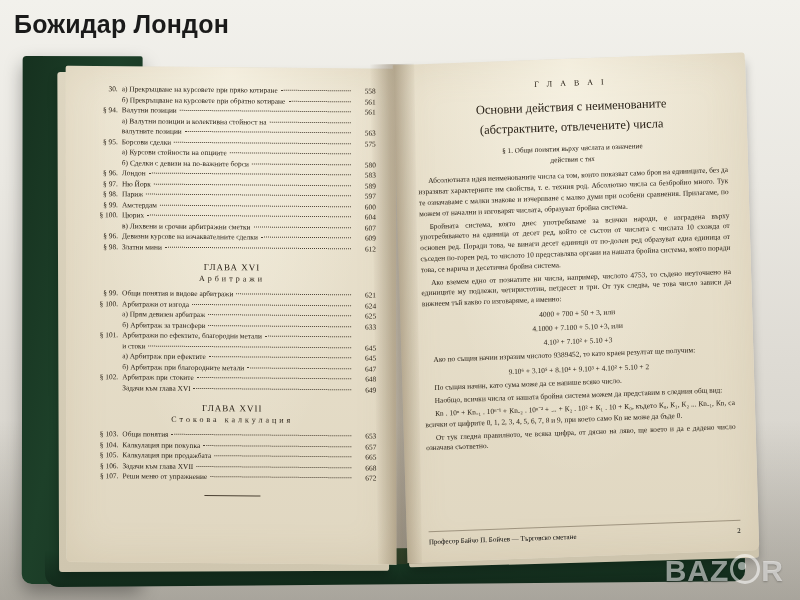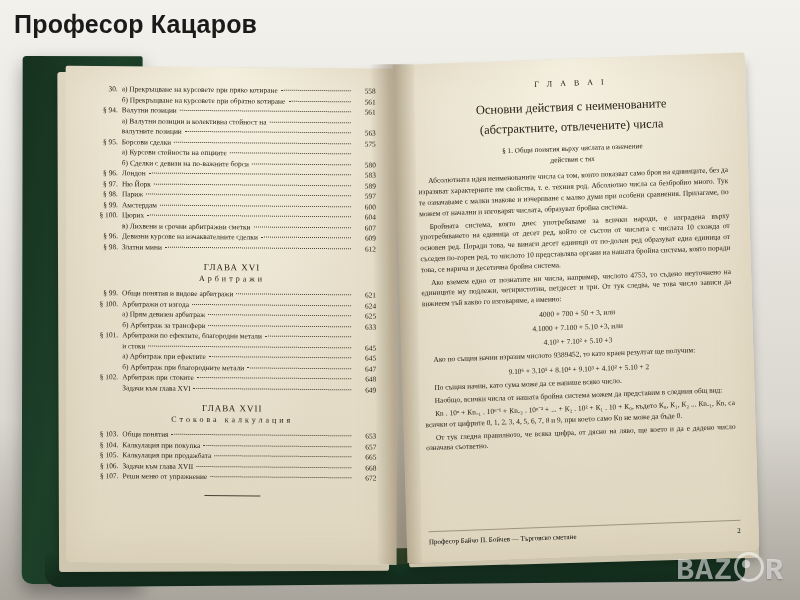--- a/index.html
+++ b/index.html
@@ -27,21 +27,21 @@
     font-size: 25px;
     font-weight: 700;
     color: #1a1a1a;
     letter-spacing: 0.2px;
     z-index: 40;
   }
   #bazar-watermark {
     position: absolute;
     right: 16px;
     bottom: 12px;
-    font-family: Liberation Mono, monospace;
+    font-family: Liberation Sans, sans-serif;
     font-size: 30px;
     font-weight: 700;
     color: rgba(255,255,255,0.55);
     letter-spacing: 1px;
     z-index: 40;
     text-shadow: 0 1px 2px rgba(0,0,0,0.25);
   }
   #bazar-watermark .bz-dot {
     display: inline-block;
     width: 24px;
@@ -303,21 +303,21 @@
   }
 </style>
 </head>
 <body>
 
 <div id="shot">
 
   <div class="backdrop"></div>
   <div class="backdrop-shadow"></div>
 
-  <div id="seller-name">Професор Кацаров</div>
+  <div id="seller-name">Божидар Лондон</div>
 
   <div id="book">
 
     <div class="cover"></div>
     <div class="cover-bottom"></div>
     <div class="page-block-left"></div>
     <div class="page-block-right"></div>
 
     <div class="page" id="page-left">
       <div class="page-inner">

